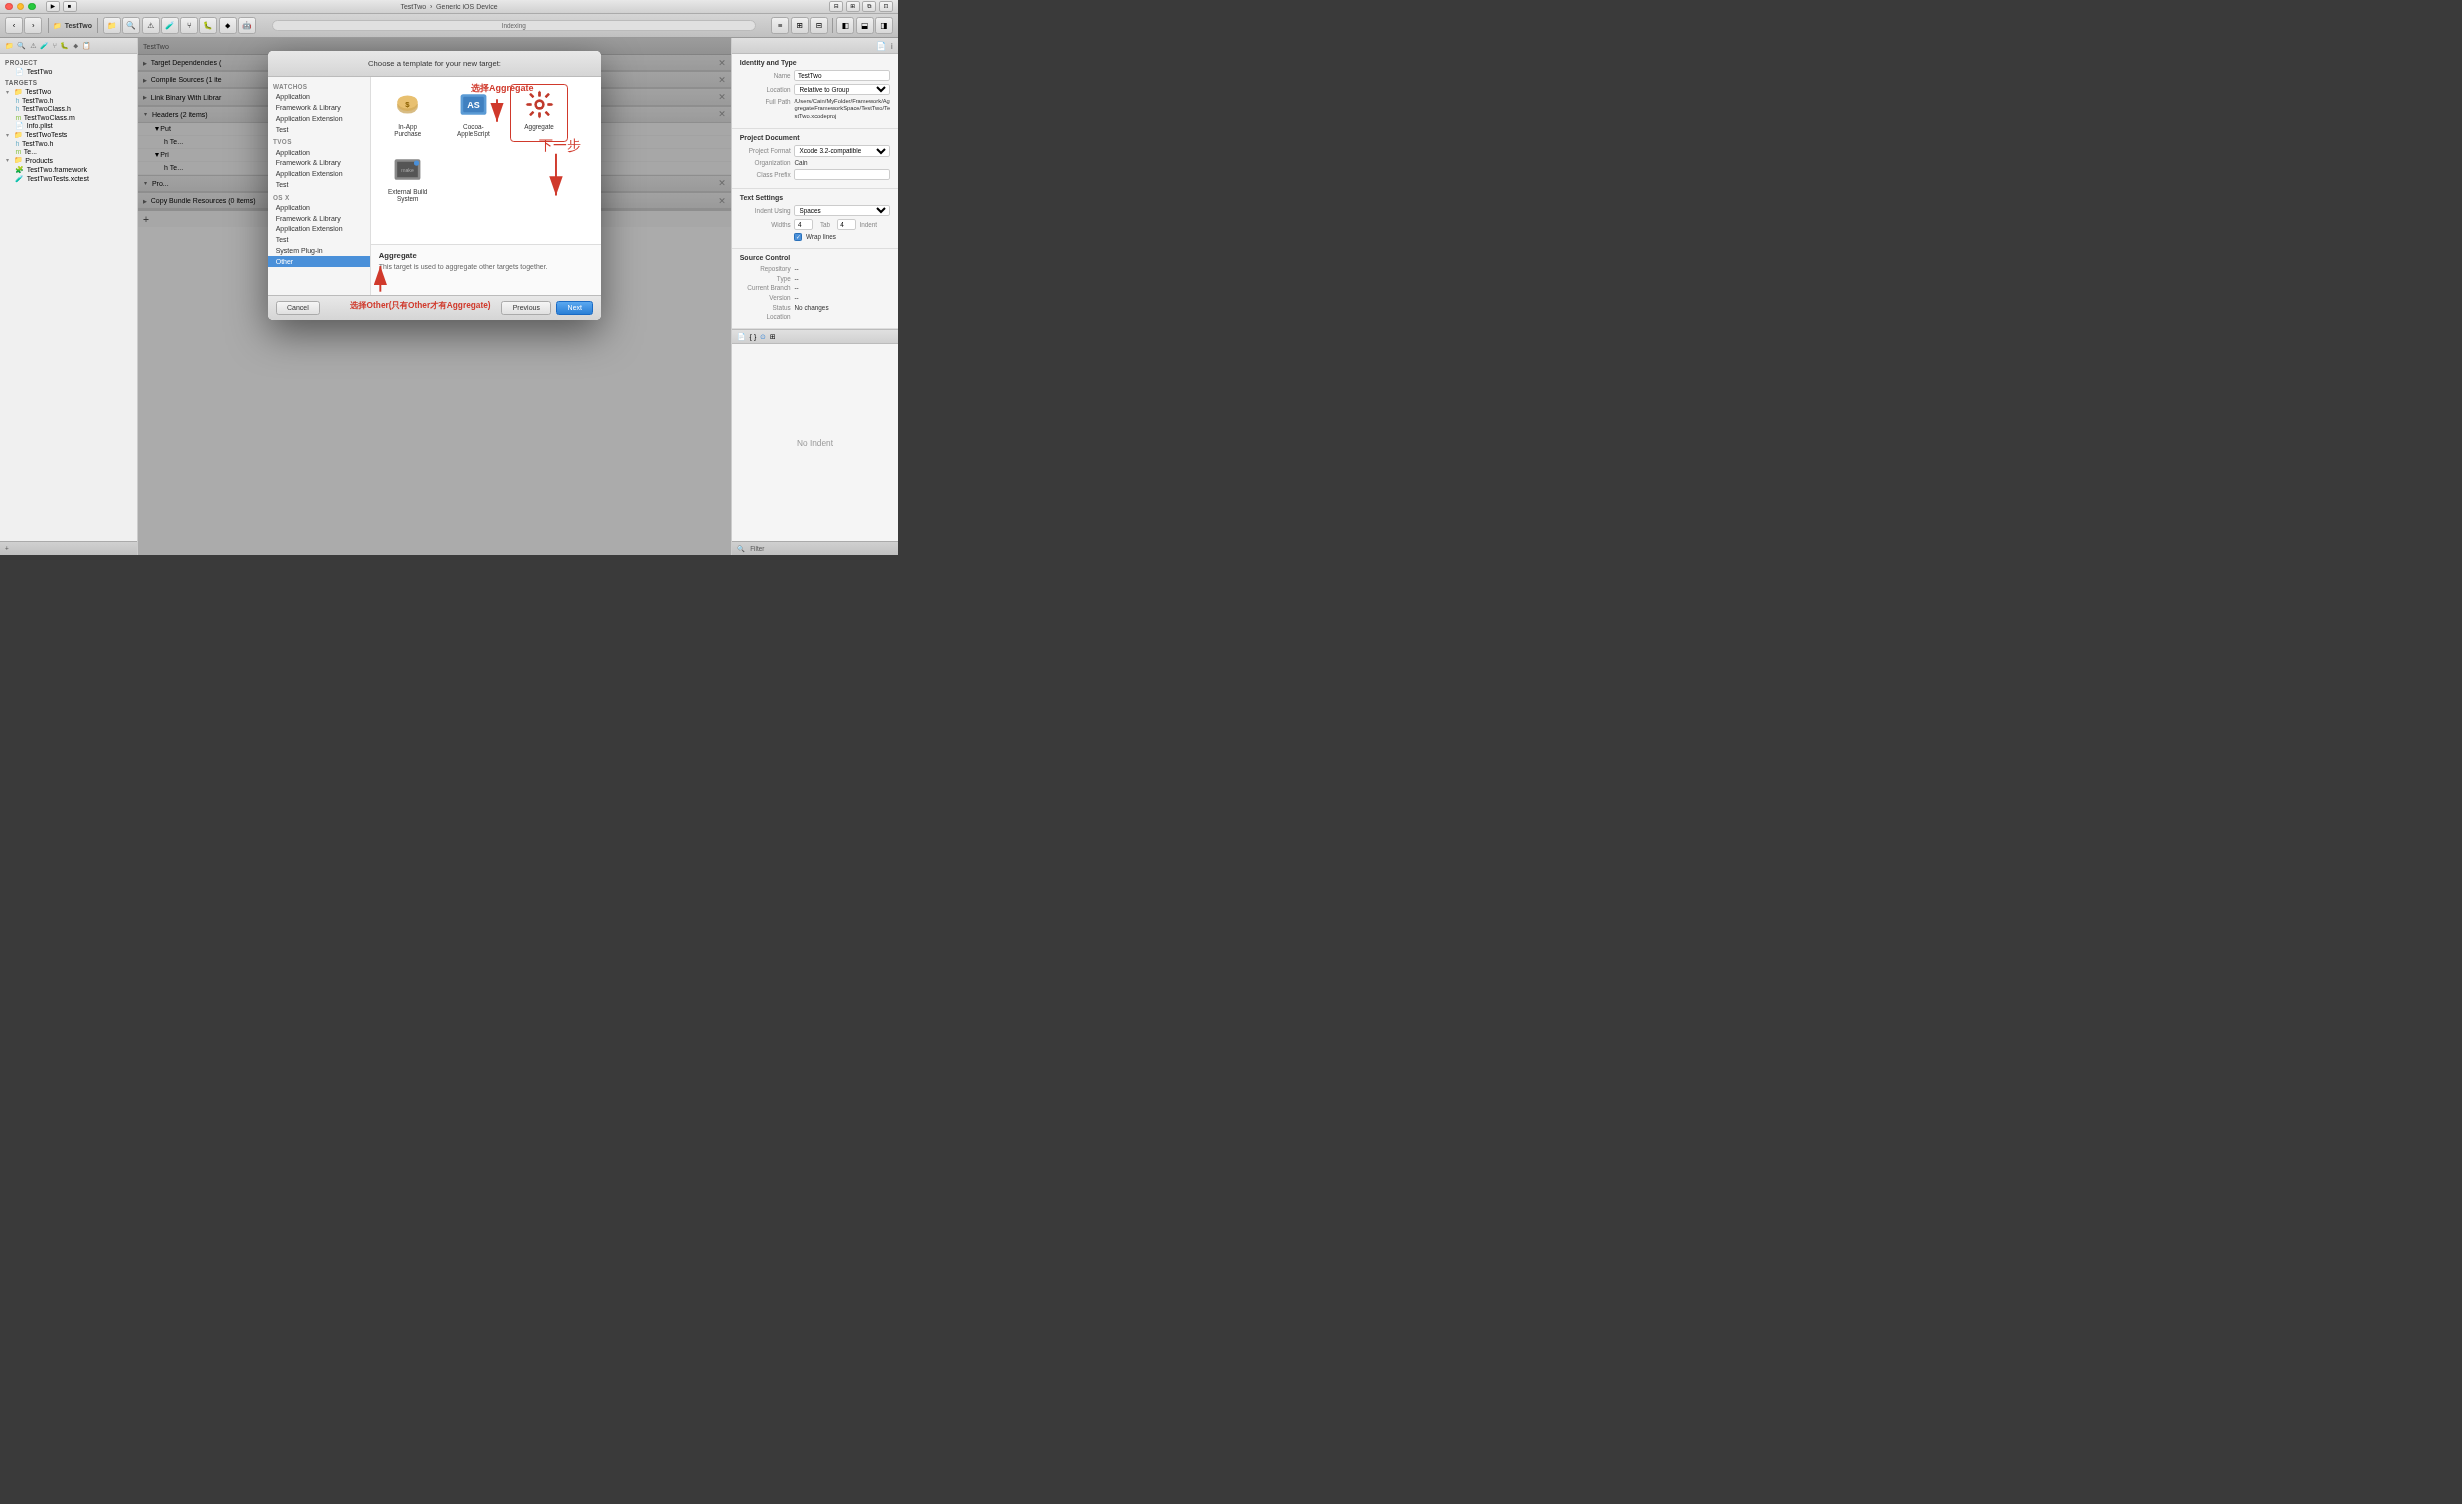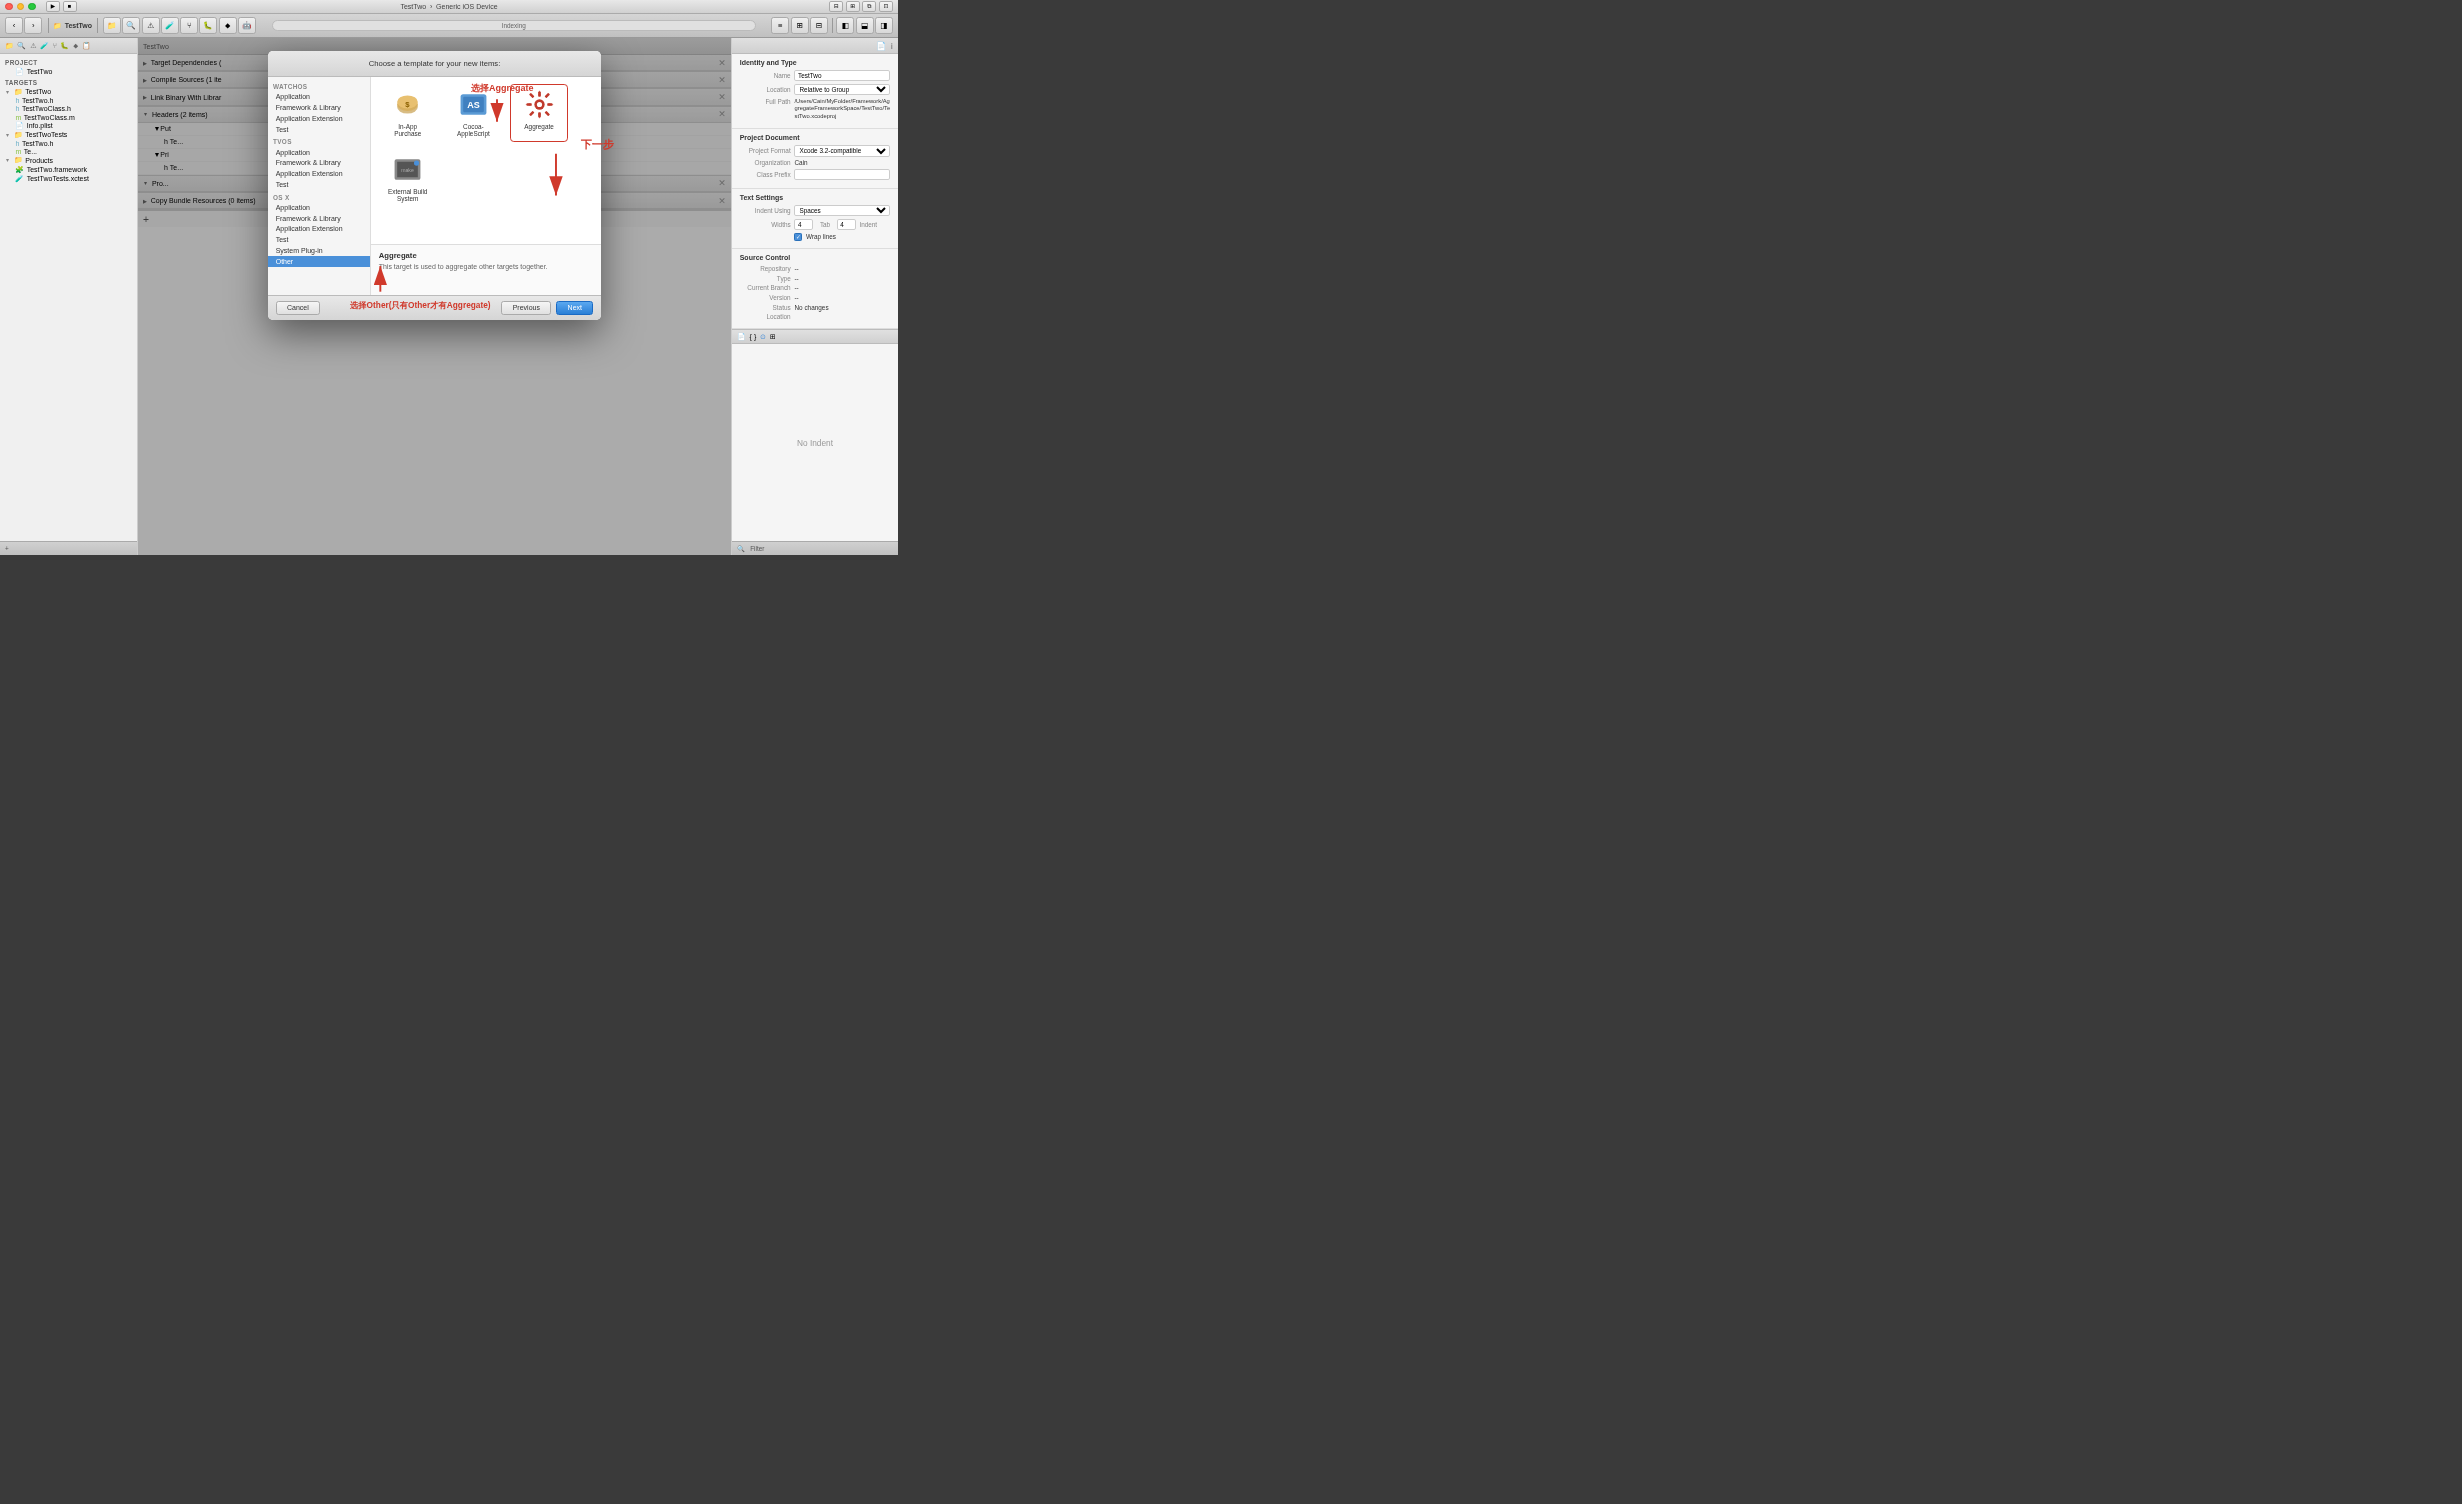--- a/index.html
+++ b/index.html
@@ -742,21 +742,21 @@
       </div>
     </div>
 
     <div style="padding:2.6px 5.1px;background:#f0f0f0;border-top:0.6px solid #ccc;">
       <span style="font-size:10.3px;cursor:pointer;color:#555;">+</span>
     </div>
 
     <div class="modal-overlay">
       <div class="modal">
         <div class="modal-header">
-          <span>Choose a template for your new items:</span>
+          <span>Choose a template for your new target:</span>
         </div>
         <div class="modal-body">
 
           <div class="modal-sidebar">
 
             <div class="modal-category">watchOS</div>
             <div class="modal-category-item">Application</div>
             <div class="modal-category-item">Framework &amp; Library</div>
 
             <div class="modal-category-item">Application Extension</div>
@@ -876,21 +876,21 @@
         <line x1="560" y1="95" x2="560" y2="130" stroke="#d0392b" stroke-width="3" marker-end="url(#arrowhead-down)"></line>
 
         <line x1="652" y1="180" x2="652" y2="245" stroke="#d0392b" stroke-width="3" marker-end="url(#arrowhead-down)"></line>
 
         <line x1="378" y1="395" x2="378" y2="355" stroke="#d0392b" stroke-width="3" marker-end="url(#arrowhead-down)"></line>
       </svg>
 
       <div style="position:absolute;top:44px;left:333px;color:#d0392b;font-size:9px;font-weight:bold;pointer-events:none;">
         <span>选择Aggregate</span>
       </div>
-      <div style="position:absolute;top:99px;left:401px;color:#d0392b;font-size:11px;font-weight:bold;pointer-events:none;margin-left:42px;">
+      <div style="position:absolute;top:99px;left:401px;color:#d0392b;font-size:14px;font-weight:normal;pointer-events:none;">
         <span>下一步</span>
       </div>
       <div style="position:absolute;top:262px;left:212px;color:#d0392b;font-size:8.3px;font-weight:bold;pointer-events:none;">
         <span>选择Other(只有Other才有Aggregate)</span>
       </div>
     </div>
   </div>
 
   <div class="inspector">
     <div class="inspector-toolbar">

